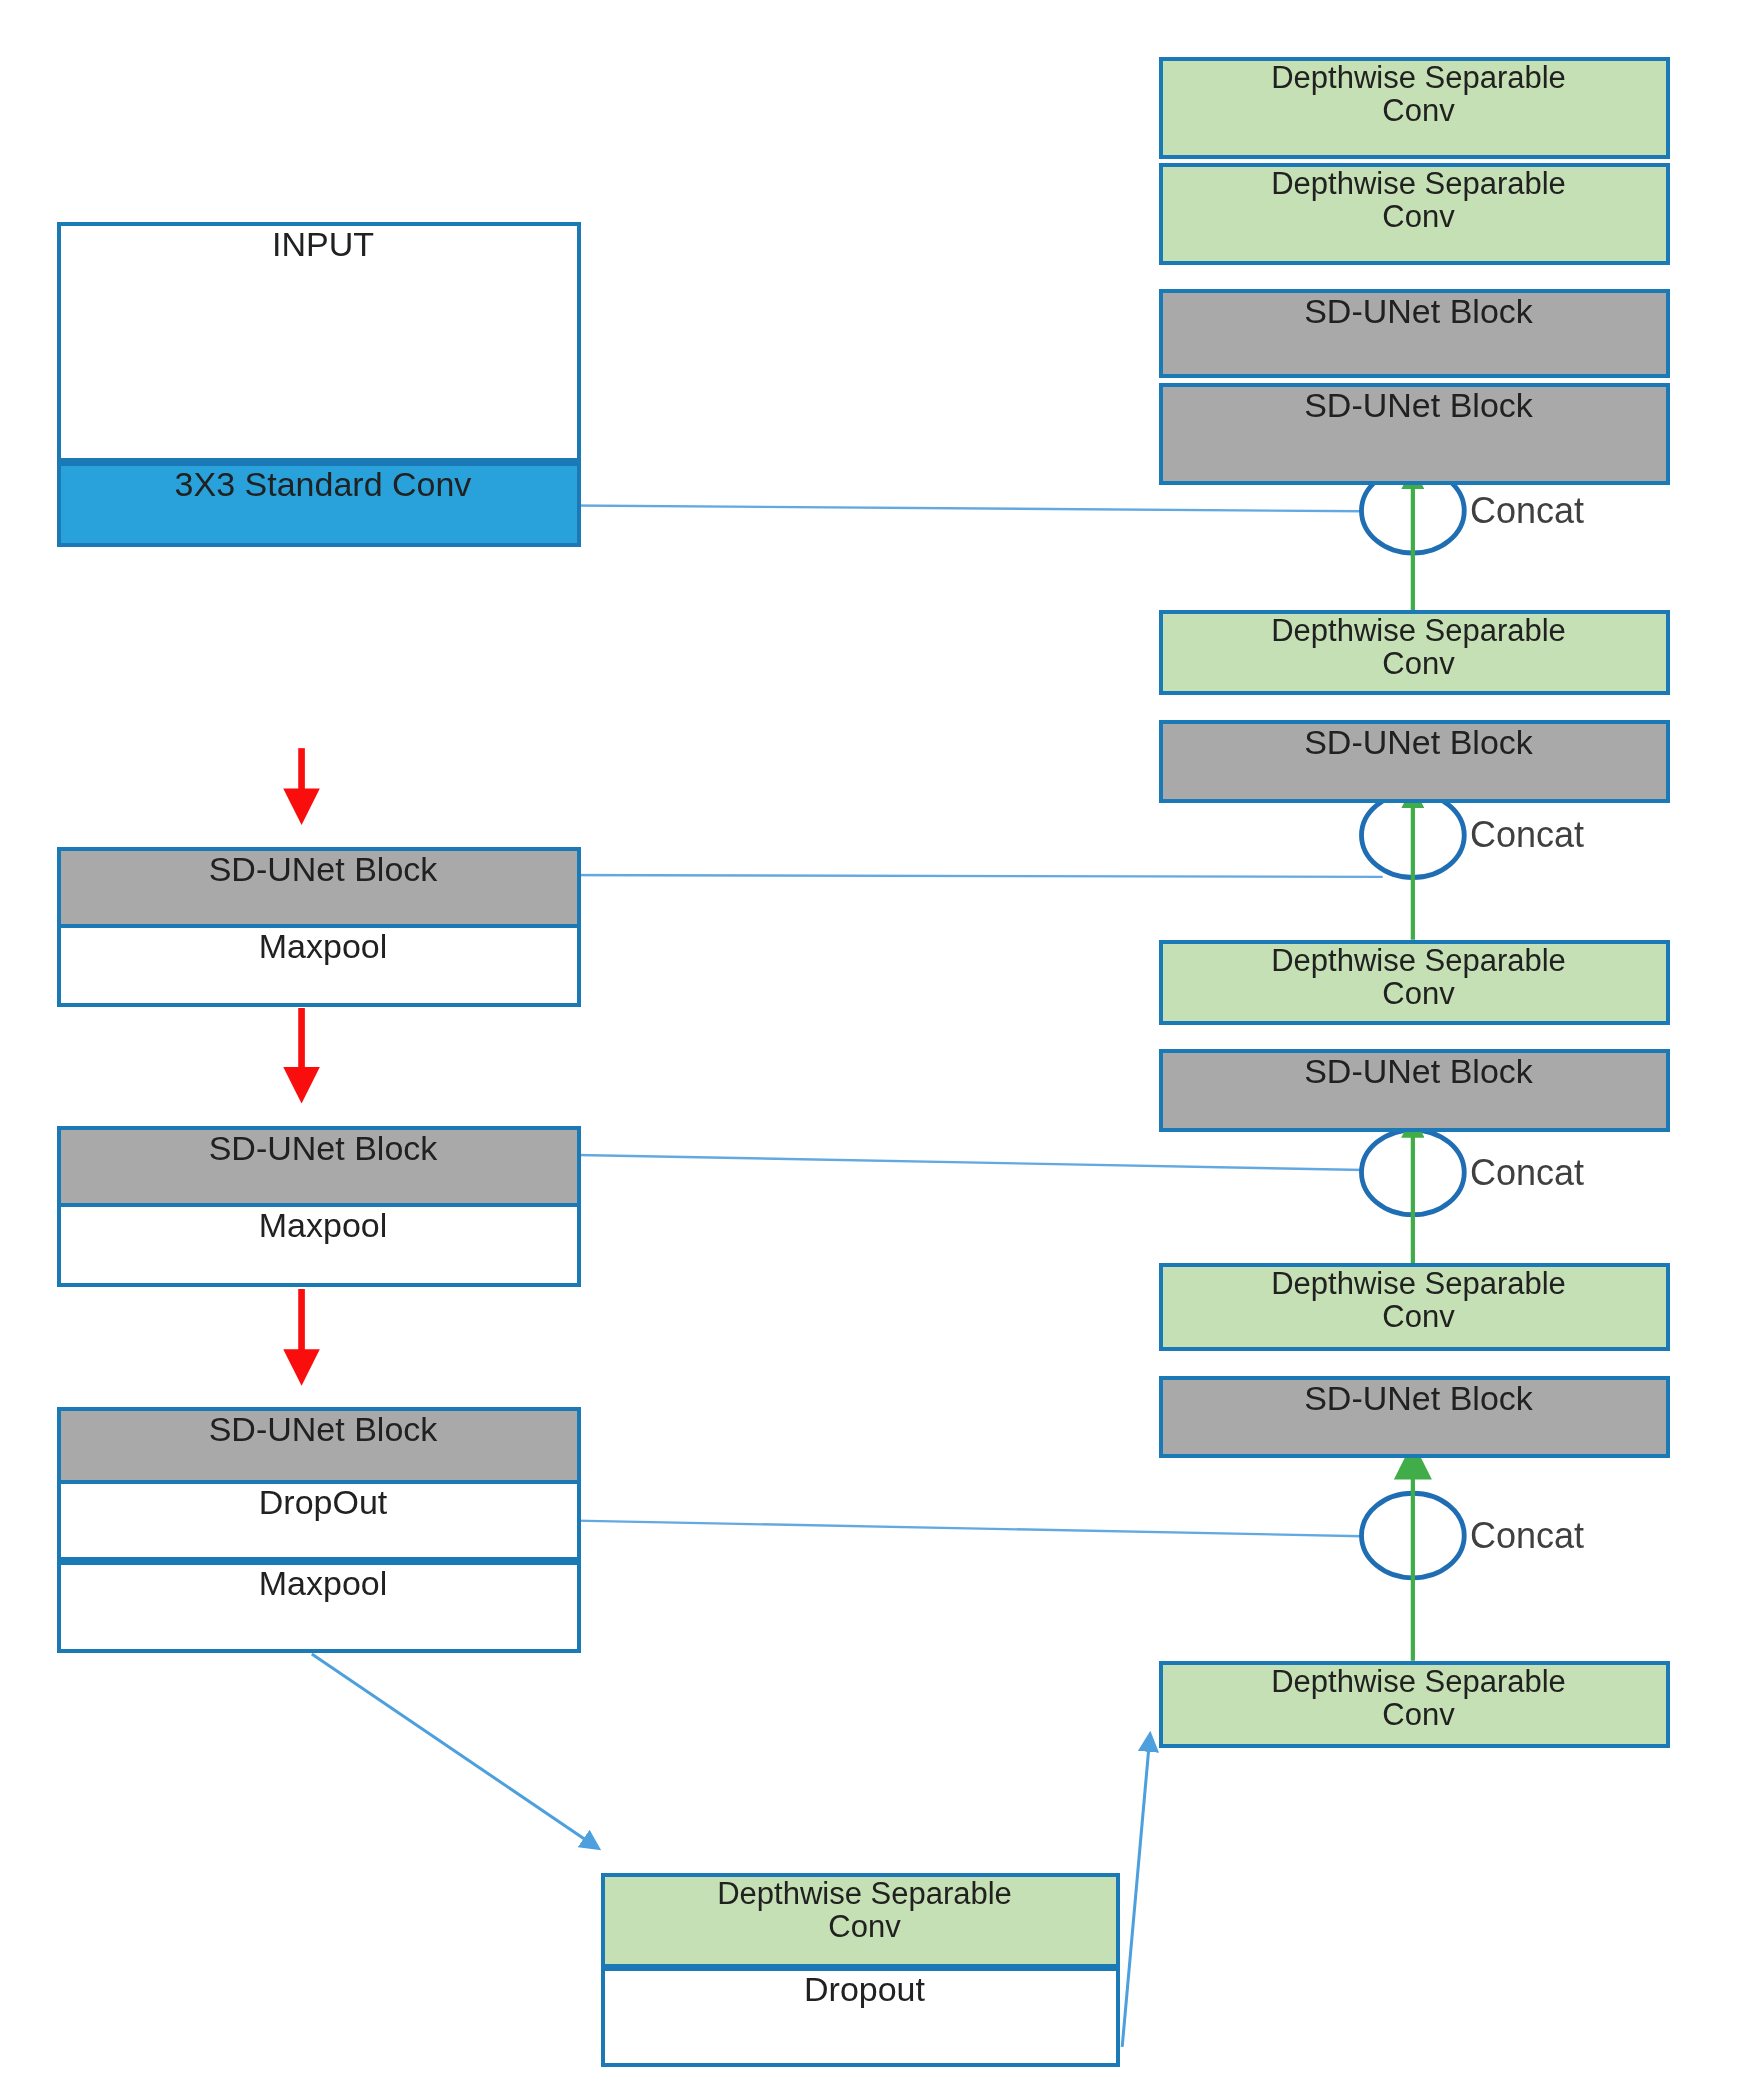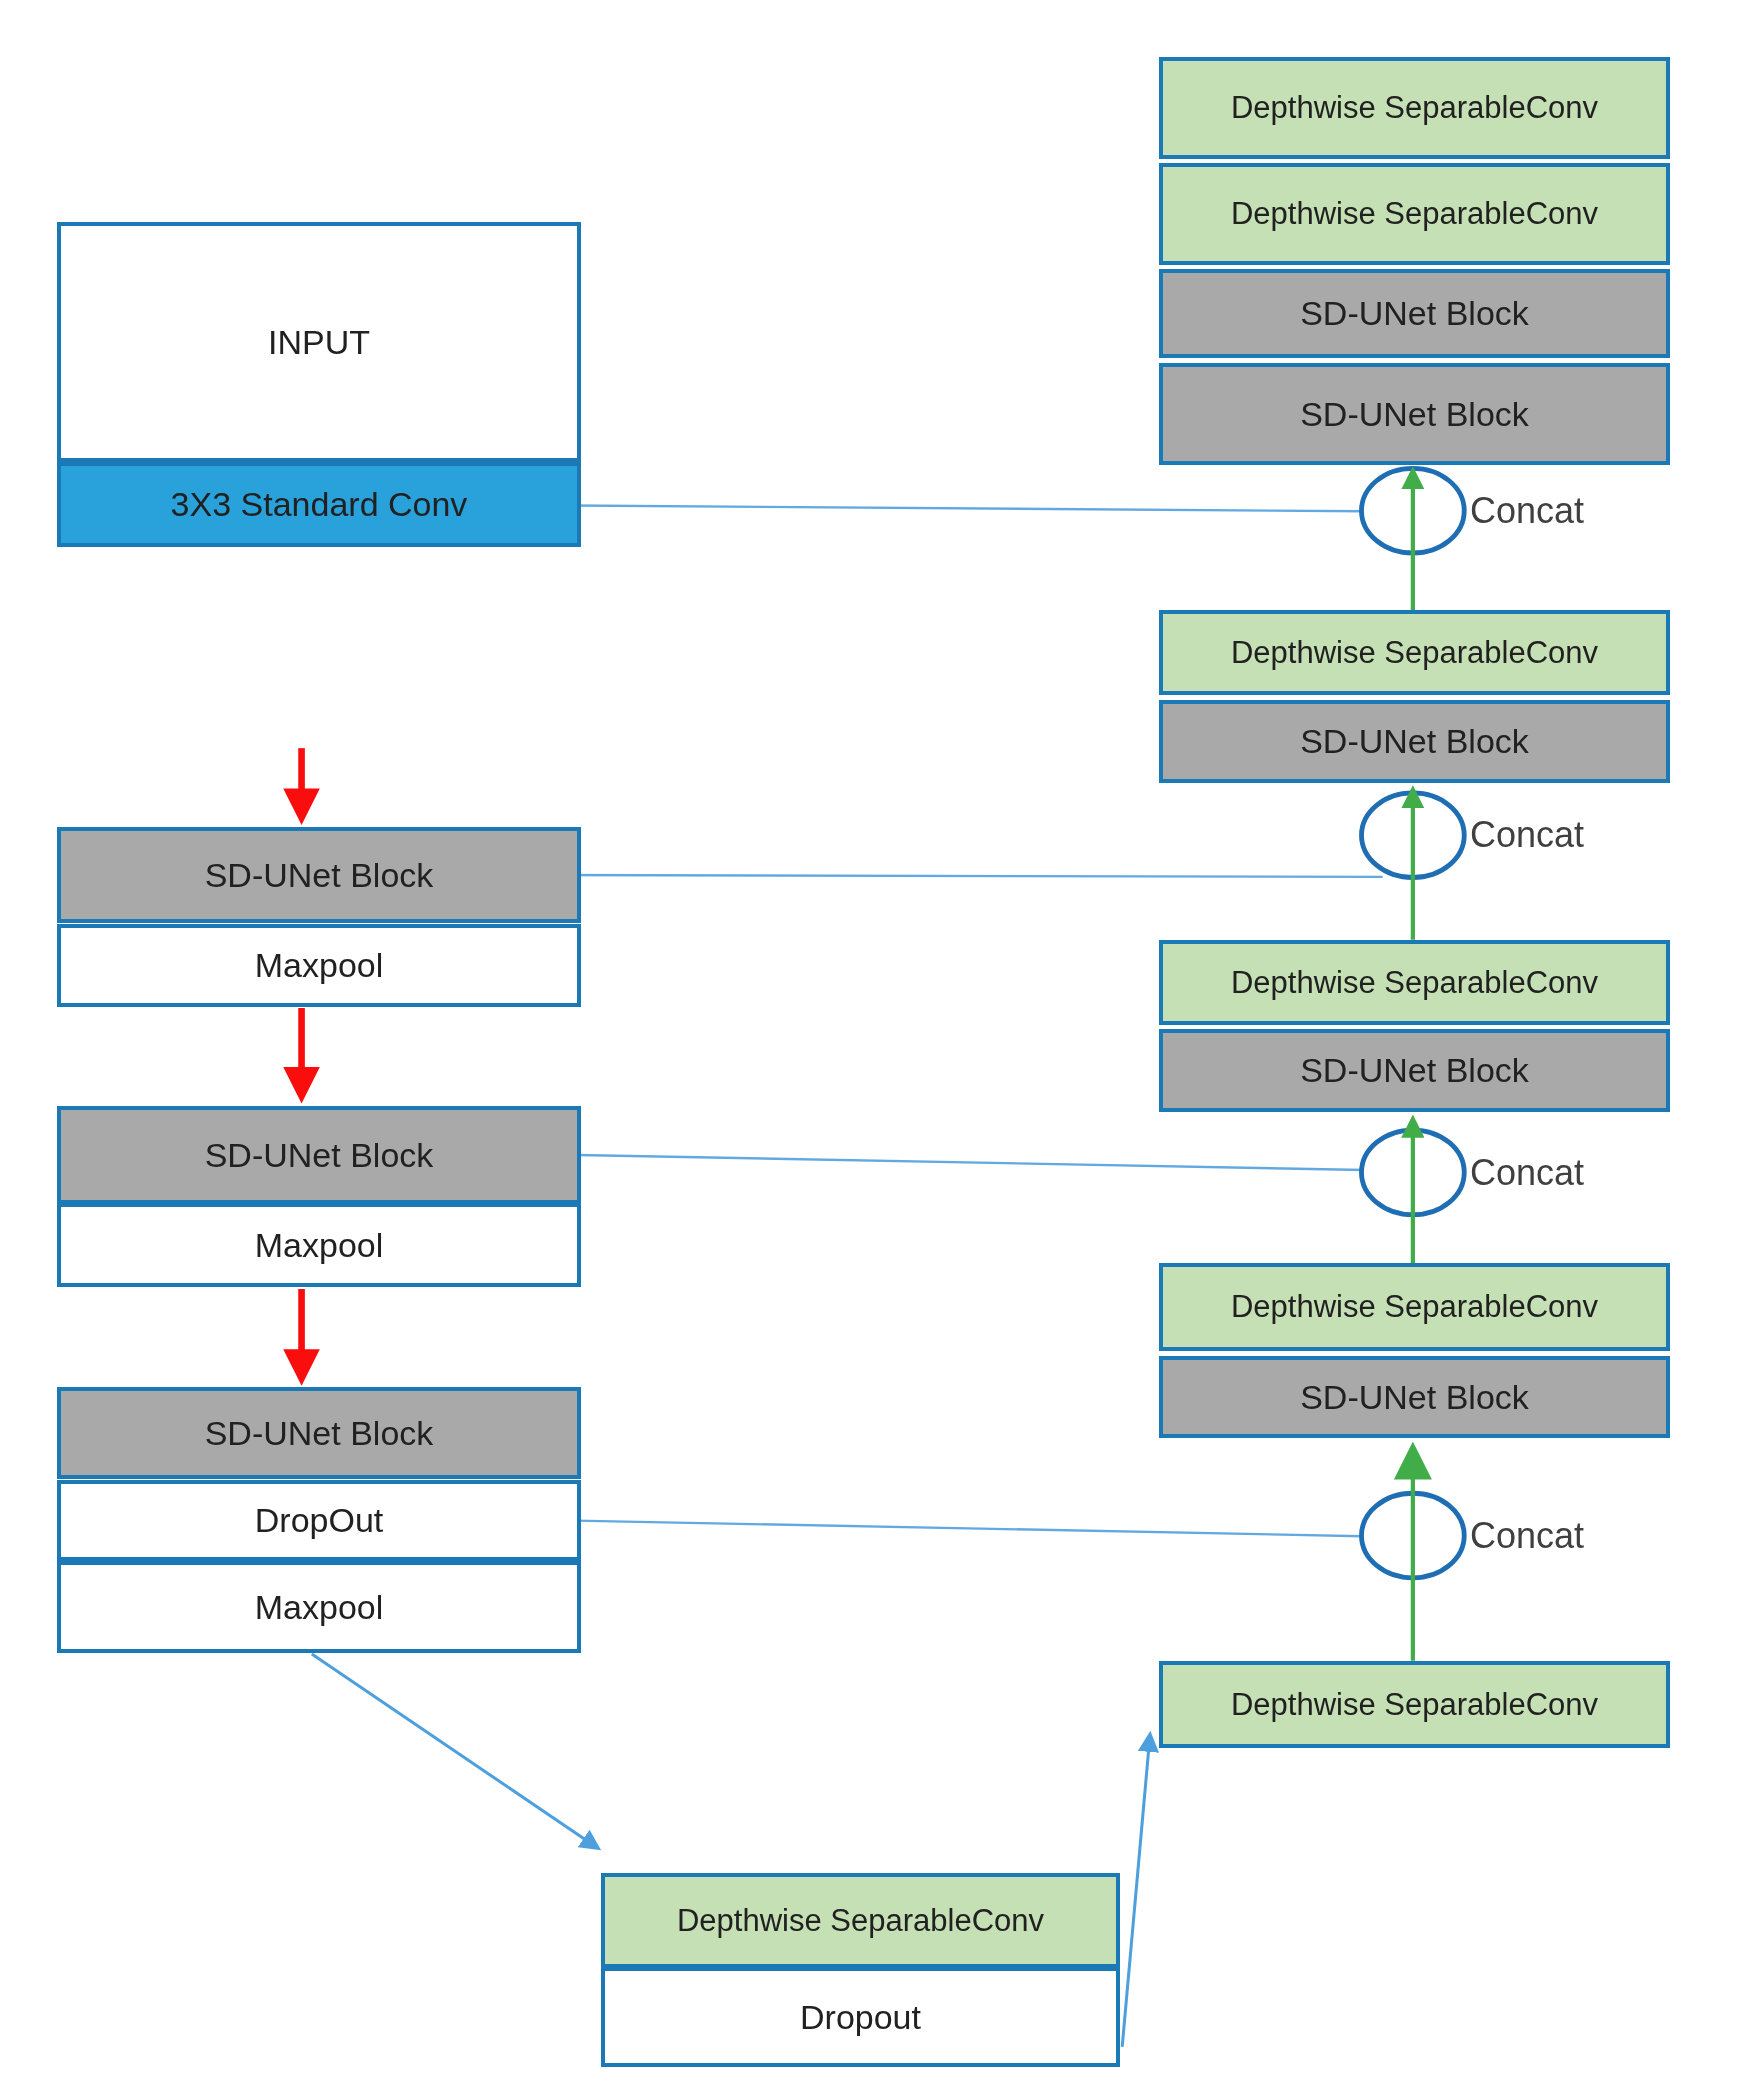--- a/index.html
+++ b/index.html
@@ -4,23 +4,23 @@
 <style>
   :root{
     --box_border:#1b79b6; --blue_fill:#29a2dc; --gray_fill:#a9a9a9; --green_fill:#c5e0b4;
     --white_fill:#ffffff; --text_color:#212121; --red_arrow:#fa0d0d; --green_arrow:#41ad49;
     --skip_line:#63a9e1; --diag_arrow:#4da0dd; --node_stroke:#1f6eb4; --canvas_bg:#ffffff;
   }
   html,body{margin:0;padding:0;background:var(--canvas_bg);}
   .canvas{position:relative;width:1741px;height:2097px;background:var(--canvas_bg);
           font-family:"Liberation Sans", sans-serif;color:var(--text_color);overflow:hidden;}
   .bx{position:absolute;box-sizing:border-box;border:4.8px solid var(--box_border);
-      display:flex;flex-direction:row;align-items:center;justify-content:center;
-      text-align:center;font-size:34px;line-height:1.08;background:var(--white_fill);}
-  .bx.gray{background:var(--gray_fill);}
+      display:flex;flex-direction:column;align-items:center;justify-content:flex-start;
+      text-align:center;font-size:34px;line-height:1.08;background:var(--white_fill);padding-left:8px;}
+  .bx.gray{background:var(--gray_fill);margin-top:20px;}
   .bx.green{background:var(--green_fill);}
   .bx.blue{background:var(--blue_fill);}
   .bx.twoline{font-size:31px;}
   
   .lc{left:57px;width:524px;}
   .b-input{top:222px;height:240px;}
   .b-conv{top:462px;height:85px;}
   .b-relu{top:547px;height:97px;}
   .b-gn{top:644px;height:103px;}
   .b-sdu1{top:827px;height:96px;}

